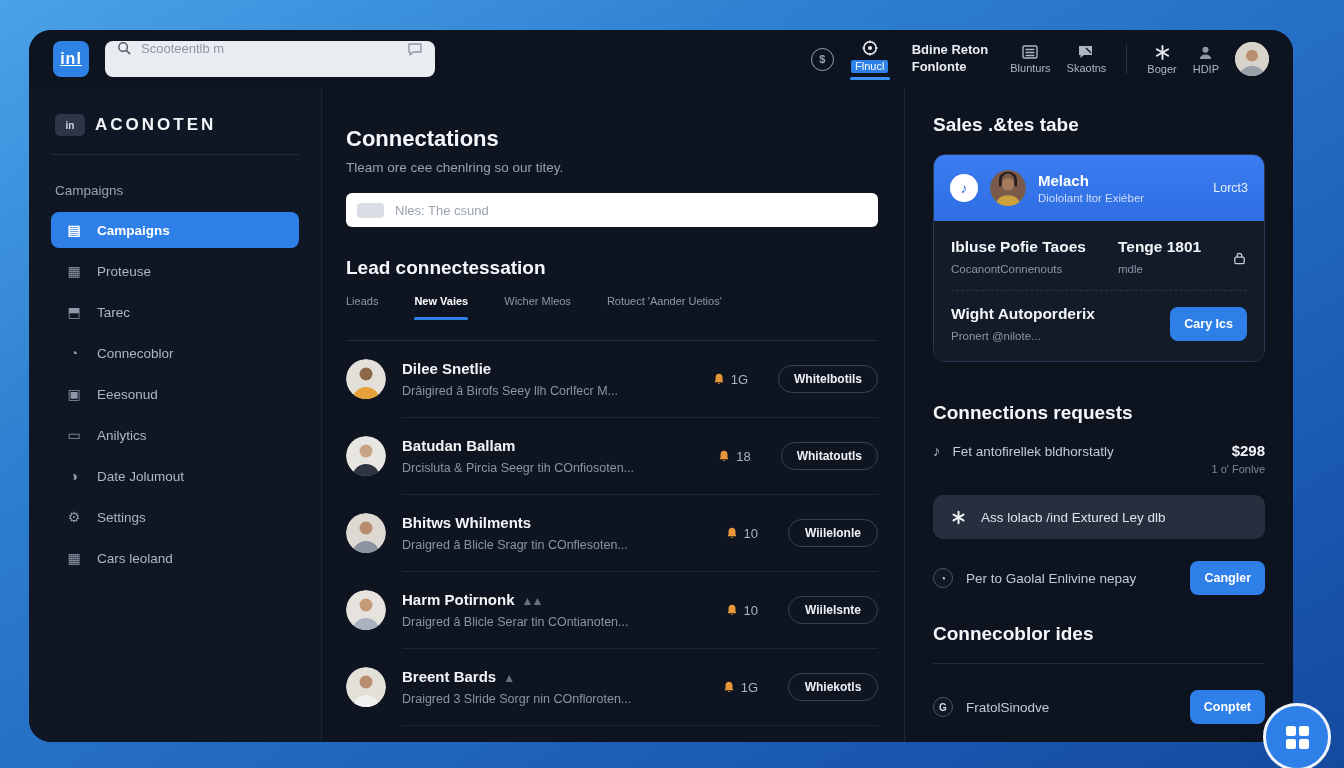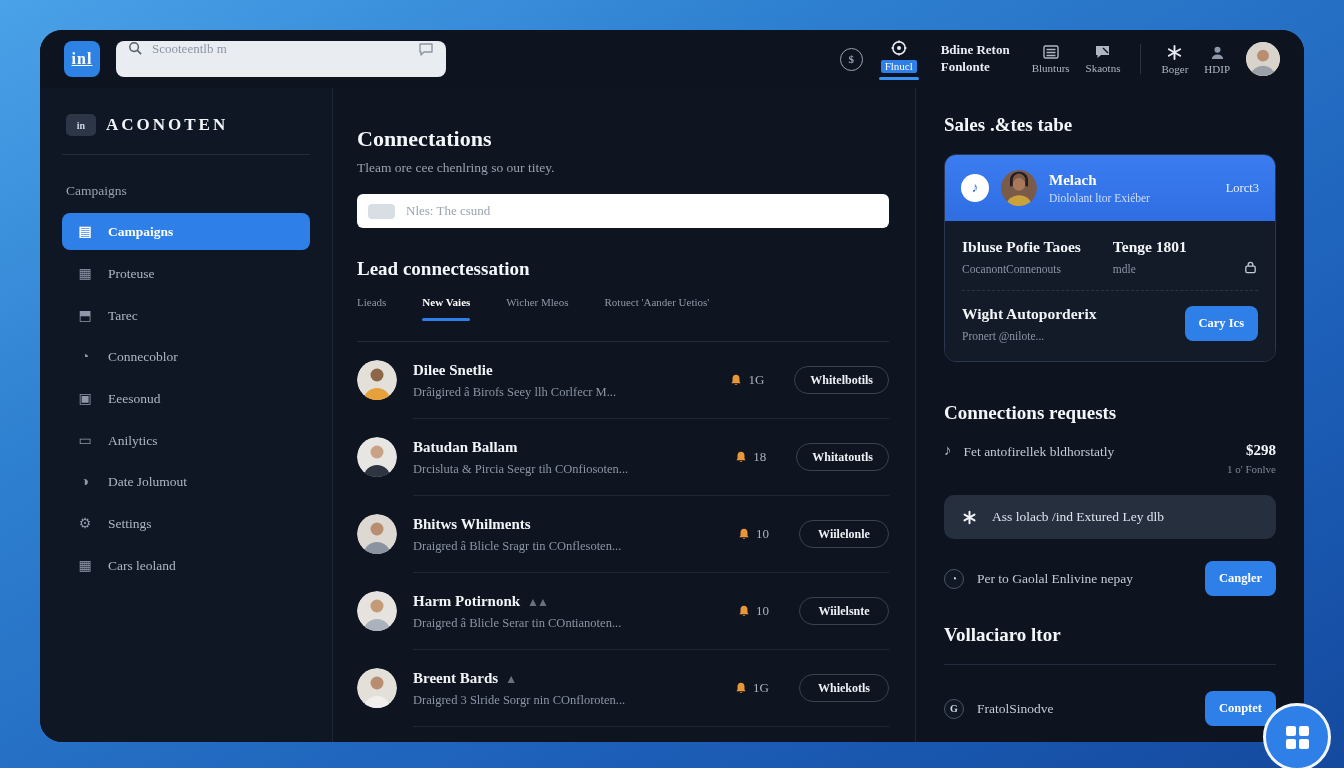--- a/index.html
+++ b/index.html
@@ -3,23 +3,23 @@
 <meta charset="utf-8">
 <style>
   * { box-sizing: border-box; margin: 0; padding: 0; }
   html,body { width:1344px; height:768px; overflow:hidden; }
   body {
     font-family: "Liberation Sans", sans-serif;
     background: linear-gradient(150deg, #4aa2e8 0%, #2e80d0 30%, #1d60ba 70%, #144a9e 100%);
     position: relative;
   }
   .window {
-    position:absolute; left:40px; top:30px; width:1264px; height:712px;
+    position:absolute; left:29px; top:30px; width:1264px; height:712px;
     background:#0e1520; border-radius:22px; overflow:hidden;
-    display:flex; flex-direction:column;font-family:Liberation Serif, serif;
+    display:flex; flex-direction:column;
   }
   
   .topbar { flex:0 0 58px; display:flex; align-items:center; padding:0 24px; gap:16px; background:#0d1420; }
   .logo { width:36px; height:36px; border-radius:8px; background:#2e82e4; color:#fff;
     font-weight:bold; font-size:16px; display:flex; align-items:center; justify-content:center;
     text-decoration:underline; letter-spacing:1px; flex:0 0 auto; }
   .topsearch { width:330px; height:36px; background:#e9edf2; border-radius:8px;
     display:flex; align-items:flex-start; padding:0 12px; gap:9px; }
   .topsearch input { flex:1; border:none; outline:none; background:transparent; font-size:13px; color:#3a4350; font-family:inherit; }
   .topsearch input::placeholder { color:#8d96a2; }
@@ -78,21 +78,21 @@
   .rh2 { font-size:19px; font-weight:800; color:#f4f7fa; }
   .salescard { border-radius:12px; overflow:hidden; border:1px solid #2b3750; margin:18px 0 40px; }
   .cardhead { background:linear-gradient(180deg,#3b7cf0,#2e6ee2); height:66px; display:flex; align-items:center; gap:12px; padding:0 16px; }
   .cicon { width:28px; height:28px; border-radius:50%; background:#fff; color:#2e6ee2; font-size:14px;
     display:flex; align-items:center; justify-content:center; flex:0 0 28px; }
   .cavatar { width:36px; height:36px; border-radius:50%; overflow:hidden; flex:0 0 36px; }
   .cname { color:#fff; font-weight:bold; font-size:15px; }
   .csub { color:#cfdefb; font-size:11.5px; margin-top:3px; }
   .caction { margin-left:auto; color:#e9f0fe; font-size:12.5px; cursor:default; }
   .cardbody { background:#131b28; padding:17px 17px 19px; }
-  .crow1 { display:flex; align-items:flex-end; }
+  .crow1 { display:flex; align-items:center; }
   .ccol2 { margin-left:32px; }
   .ct { color:#f2f5f8; font-weight:800; font-size:15.5px; }
   .cs { color:#8a94a4; font-size:11.5px; margin-top:7px; }
   .clock { margin-left:auto; margin-top:3px; }
   .cdash { border-top:1px dashed #2b3546; margin:15px 0 14px; }
   .crow2 { display:flex; align-items:center; }
   .bluebtn { background:#2e7fe8; color:#fff; border:none; border-radius:8px; font-weight:bold;
     font-size:12.5px; padding:10px 14px; font-family:inherit; cursor:default; }
   .crow2 .bluebtn { margin-left:auto; }
   .reqrow { display:flex; align-items:flex-start; margin:18px 0 20px; }
@@ -446,21 +446,21 @@
           </svg>
         <span class="promotext">Ass lolacb /ind Extured Ley dlb</span>
       </div>
 
       <div class="actrow">
         <span class="circicon">◔</span>
         <span class="acttext">Per to Gaolal Enlivine nepay</span>
         <button class="bluebtn">Cangler</button>
       </div>
 
-      <div class="rh2">Vollaciaro ltor</div>
+      <div class="rh2">Connecoblor ides</div>
       <div class="rdiv"></div>
       <div class="actrow">
         <span class="circicon">G</span>
         <span class="acttext">FratolSinodve</span>
         <button class="bluebtn">Conptet</button>
       </div>
     </div>
   </div>
 </div>
 

